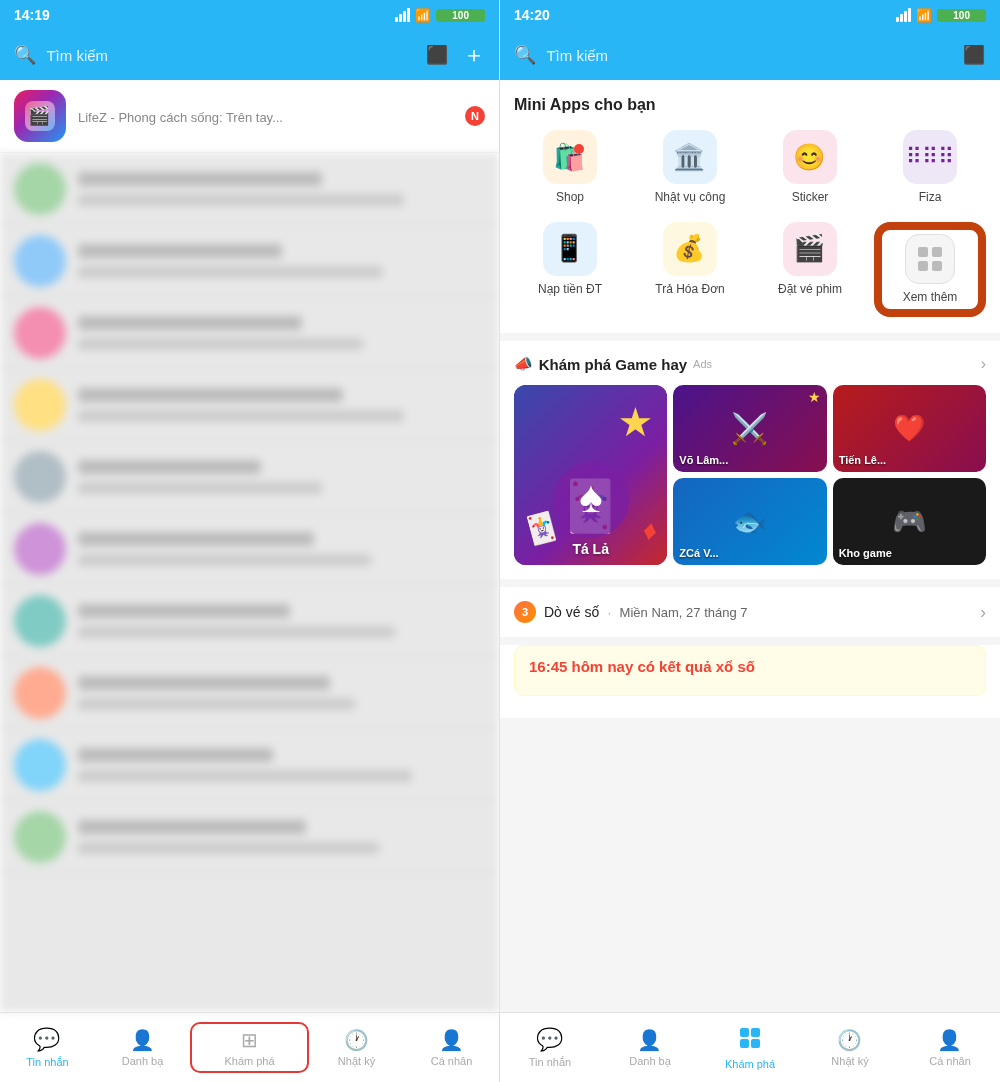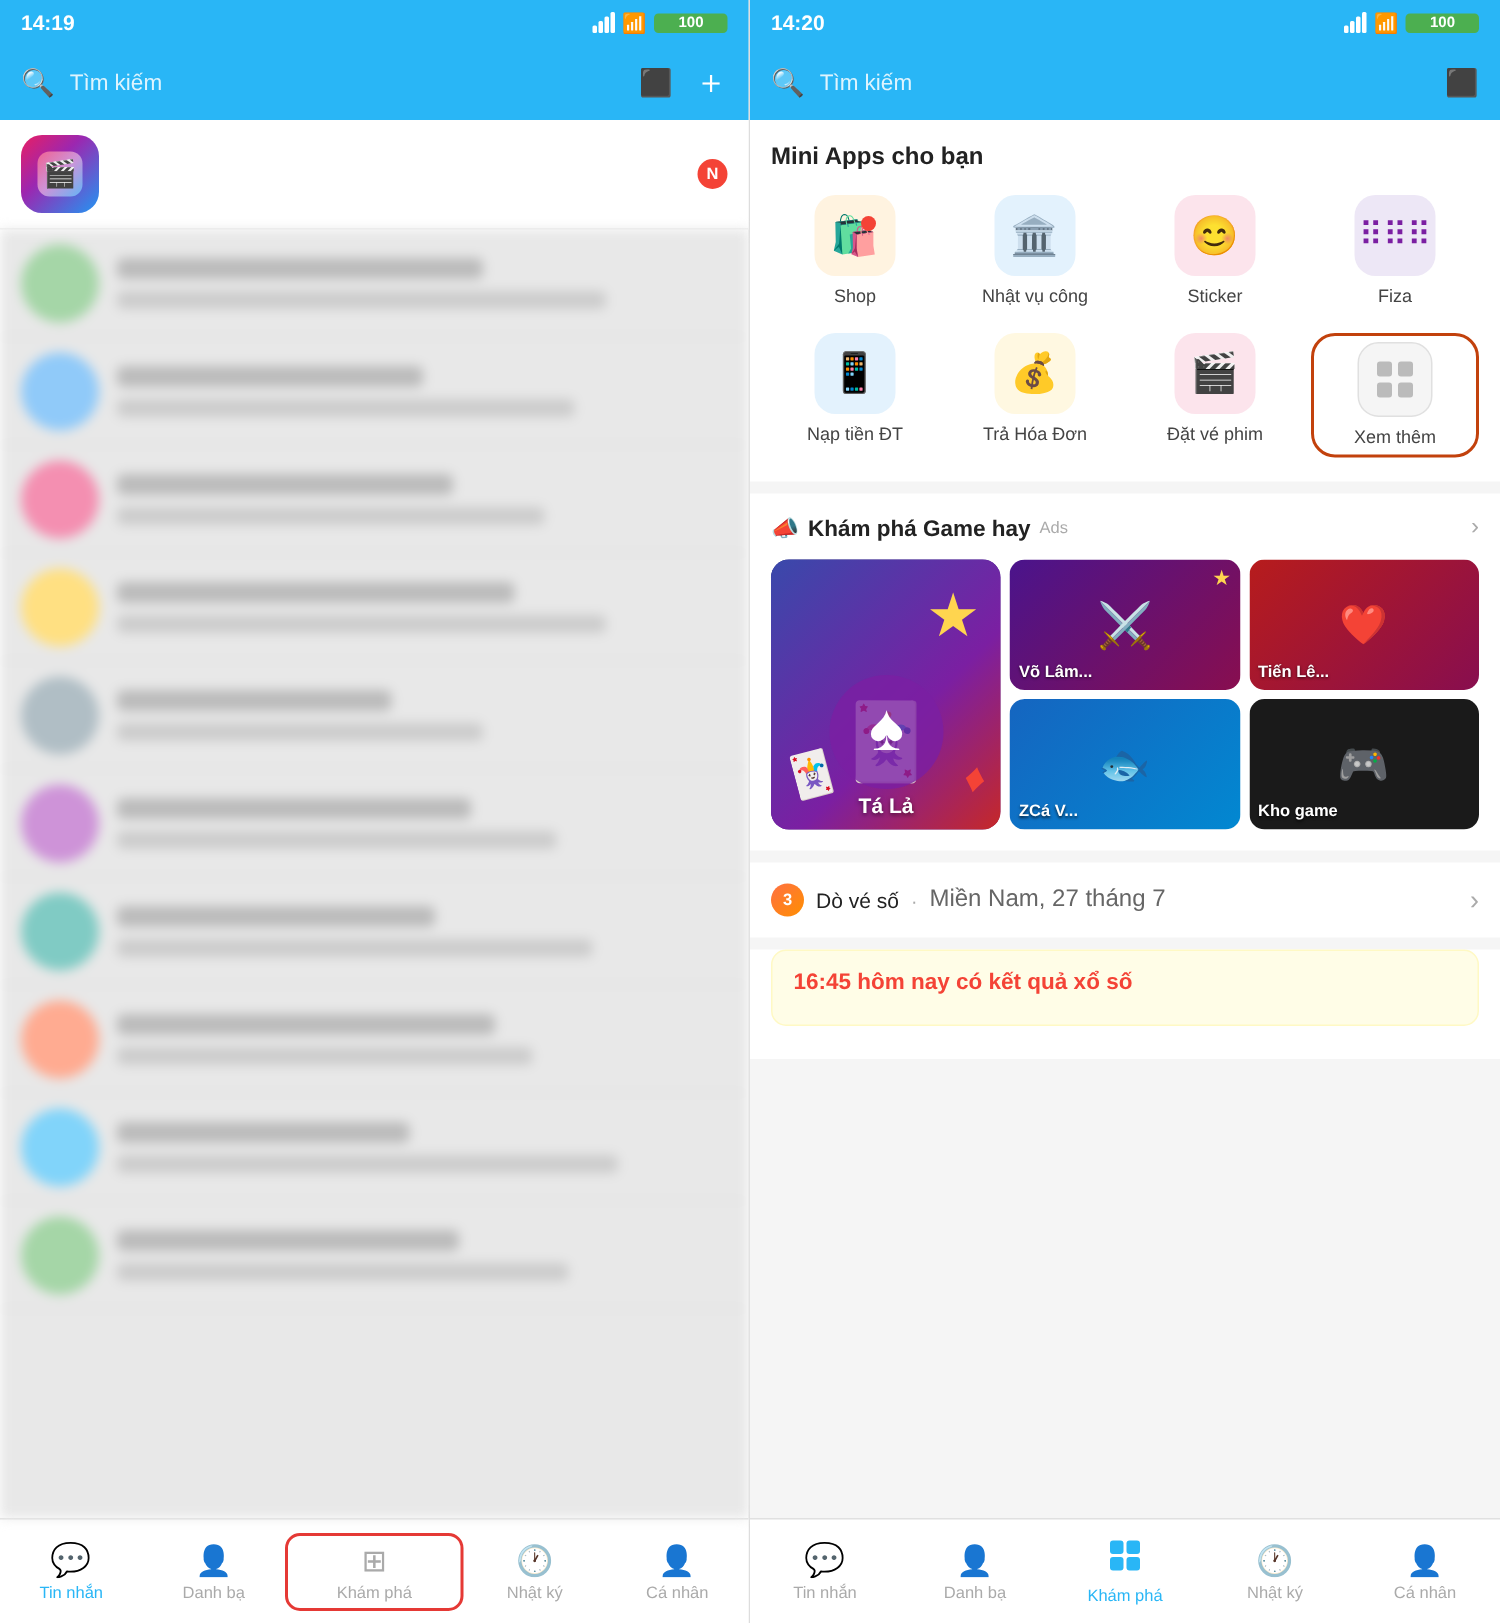--- a/index.html
+++ b/index.html
@@ -263,21 +263,21 @@
       height: 10px;
       background: #f44336;
       border-radius: 50%;
       position: absolute;
       top: 2px;
       right: 2px;
     }
 
     
     .xem-them-wrap {
-      border: 2px solid #c2410c;
+      border: 8px solid #c2410c;
       border-radius: 16px;
       padding: 4px;
     }
 
     
     .game-section {
       background: #fff;
       padding: 14px;
       margin-bottom: 8px;
     }
@@ -472,20 +472,21 @@
     </div>
   </div>
 
   <div class="chat-item">
     <div class="media-box-avatar">
       <div class="media-box-icon">
         <span style="font-size:18px">🎬</span>
       </div>
     </div>
     <div class="chat-info">
+      <div class="chat-preview">LifeZ - Phong cách sống: Trên tay...</div>
     </div>
     <div class="chat-badge">N</div>
   </div>
 
   <div class="blurred-area">
     <div class="blur-row" style="">
         <div class="blur-circle" style="background:#a5d6a7"></div>
         <div class="blur-lines">
           <div class="blur-line1"></div>
           <div class="blur-line2"></div>
@@ -732,21 +733,21 @@
         </div>
       </div>
     </div>
 
     <div class="lottery-section">
       <div class="lottery-header">
         <div class="lottery-title">
           <div class="lottery-number-badge">3</div>
           <span>Dò vé số</span>
           <span style="color:#aaa; font-size:13px;">·</span>
-          <span style="font-size:16px; color:#666;">Miền Nam, 27 tháng 7</span>
+          <span style="font-size:13px; color:#666;">Miền Nam, 27 tháng 7</span>
         </div>
         <span style="color:#aaa; font-size:18px;">›</span>
       </div>
     </div>
 
     <div style="background:#fff; padding:0 14px 14px; margin-bottom:8px;">
       <div class="xoso-section">
         <div class="xoso-time">
           <span>16:45</span>
           <span> <span>hôm nay có kết quả xổ số</span></span>

